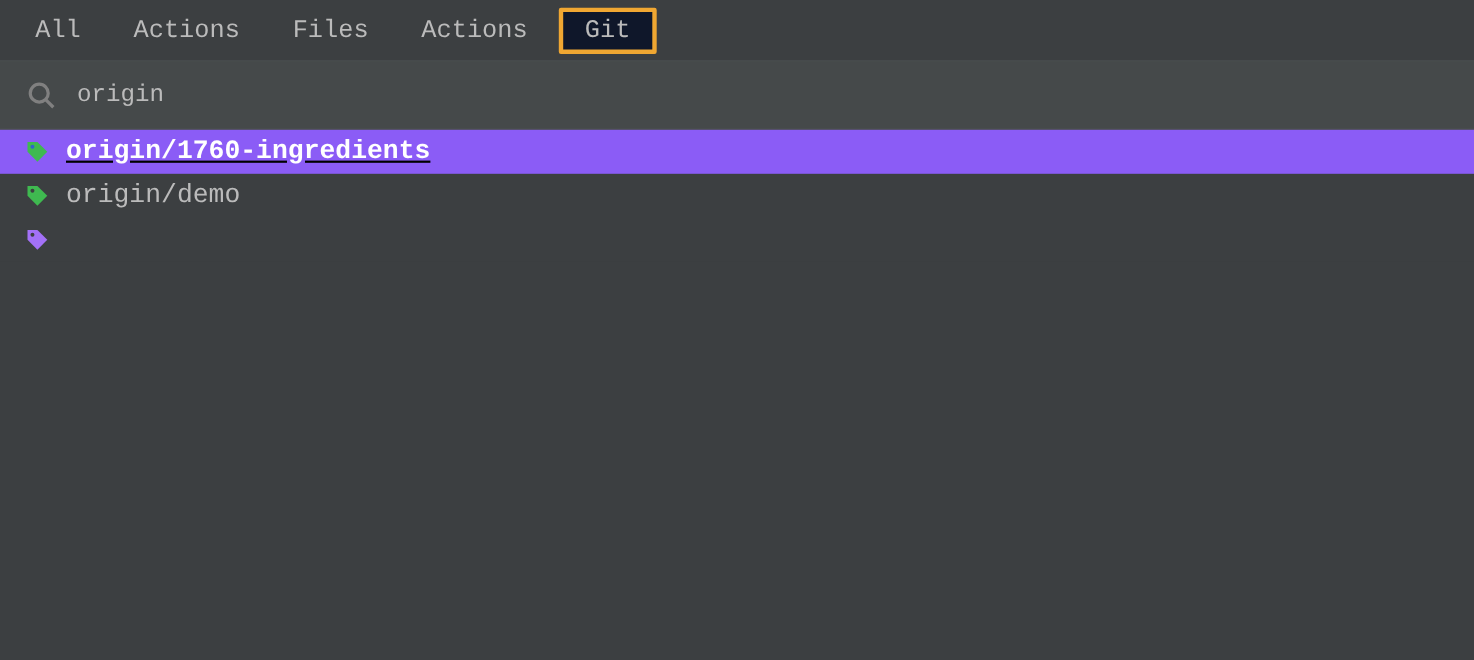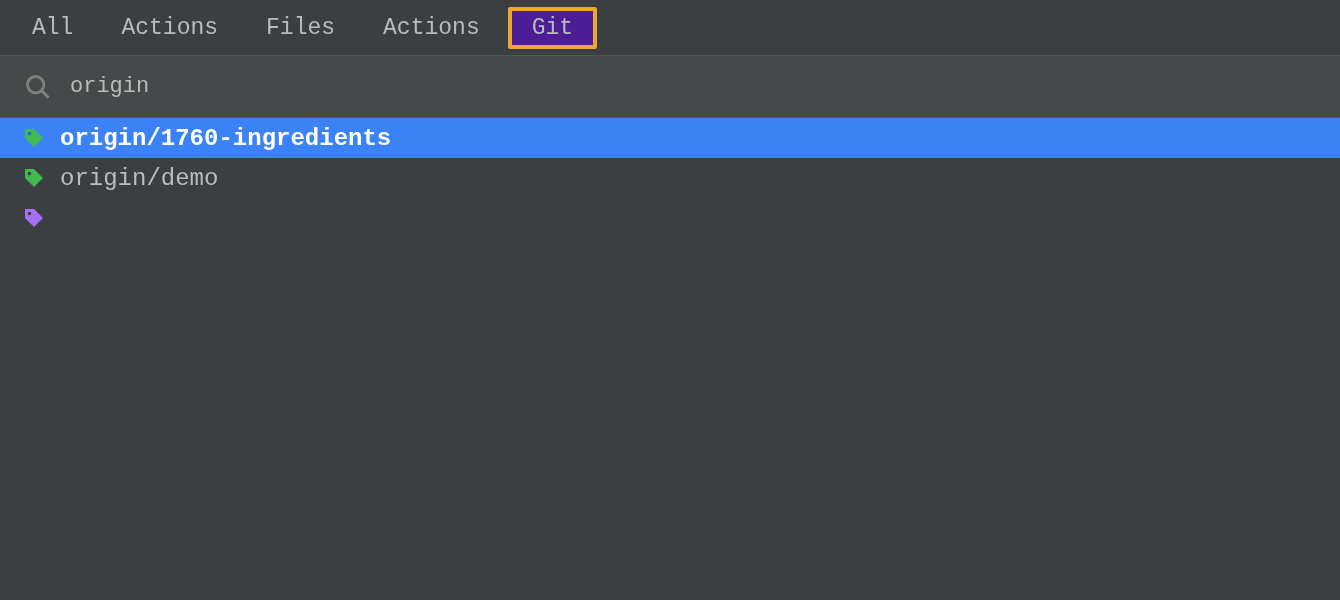--- a/index.html
+++ b/index.html
@@ -23,21 +23,21 @@
       padding-left: 12px;
     }
     .tab {
       padding: 8px 20px;
       font-size: 23px;
       color: #bbbbbb;
       cursor: pointer;
       margin-right: 8px;
     }
     .tab.active {
-      background-color: #4c1d95;
+      background-color: #0f172a;
       border: 4px solid #f0a732;
       border-radius: 2px;
       padding: 4px 20px;
     }
     .search-bar {
       display: flex;
       align-items: center;
       height: 62px;
       background-color: #45494a;
       padding-left: 24px;
@@ -63,21 +63,22 @@
       background-color: #3c3f41;
     }
     .result-row {
       display: flex;
       align-items: center;
       height: 40px;
       padding-left: 22px;
       cursor: pointer;
     }
     .result-row.selected {
-      background-color: #3b82f6;
+      background-color: #8b5cf6;
+      text-decoration: underline;
     }
     .tag-icon {
       width: 24px;
       height: 24px;
       margin-right: 14px;
       flex-shrink: 0;
     }
     .result-label {
       font-size: 24px;
       color: #bbbbbb;

